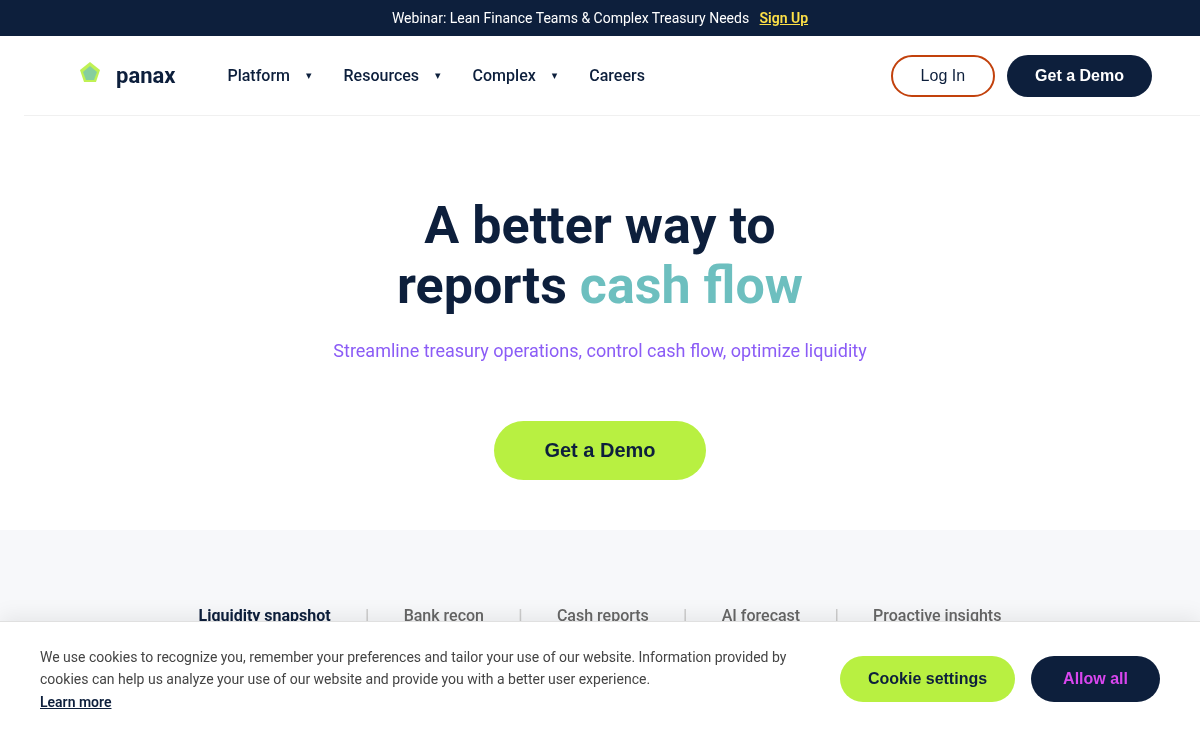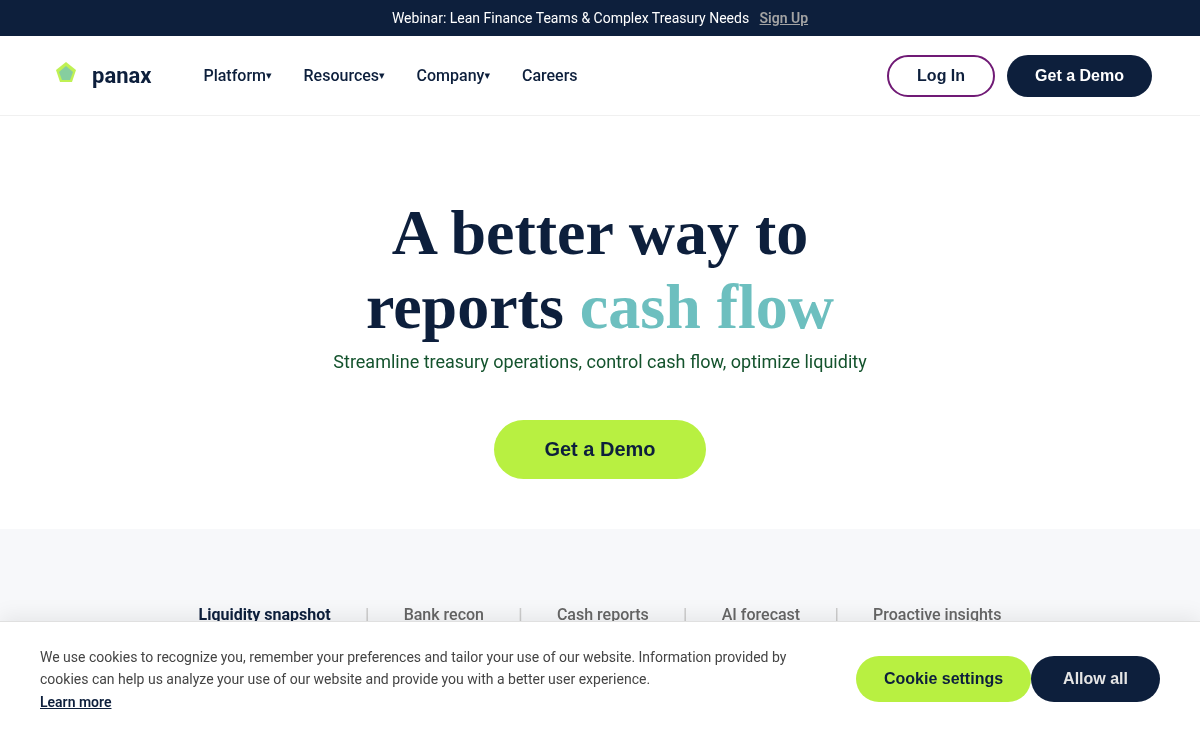--- a/index.html
+++ b/index.html
@@ -7,34 +7,35 @@
 
     
     .announcement-bar {
       background: #0d1f3c;
       color: #fff;
       text-align: center;
       padding: 10px 20px;
       font-size: 14px;
     }
     .announcement-bar a {
-      color: #a3a3a3;
+      color: #fde047;
       font-weight: 600;
       cursor: pointer;
     }
 
     
     .nav {
       display: flex;
       align-items: center;
       justify-content: space-between;
       padding: 0 48px;
       height: 80px;
       background: #fff;
       border-bottom: 1px solid #f0f0f0;
+      margin-left: 24px;
     }
     .nav-left {
       display: flex;
       align-items: center;
       gap: 40px;
     }
     .logo {
       display: flex;
       align-items: center;
       gap: 8px;
@@ -50,44 +51,44 @@
       color: #0d1f3c;
     }
     .nav-links {
       display: flex;
       align-items: center;
       gap: 8px;
     }
     .nav-item {
       display: flex;
       align-items: center;
-      gap: 0;
+      gap: 16px;
       padding: 8px 12px;
       font-size: 16px;
       color: #0d1f3c;
       cursor: pointer;
       font-weight: 500;
       border-radius: 6px;
     }
     .nav-chevron {
       font-size: 11px;
       color: #0d1f3c;
     }
     .nav-right {
       display: flex;
       align-items: center;
       gap: 12px;
     }
     .btn-login {
       padding: 10px 28px;
-      border: 2px solid #701a75;
+      border: 2px solid #c2410c;
       border-radius: 50px;
       background: transparent;
       font-size: 16px;
-      font-weight: 700;
+      font-weight: 400;
       color: #0d1f3c;
       cursor: pointer;
     }
     .btn-demo-nav {
       padding: 12px 28px;
       border: none;
       border-radius: 50px;
       background: #0d1f3c;
       font-size: 16px;
       font-weight: 600;
@@ -95,35 +96,34 @@
       cursor: pointer;
     }
 
     
     .hero {
       text-align: center;
       padding: 80px 20px 50px;
       background: #fff;
     }
     .hero-title {
-      font-size: 64px;
+      font-size: 52px;
       font-weight: 700;
       color: #0d1f3c;
       line-height: 1.15;
-      margin-bottom: 8px;
-      font-family: Liberation Serif, serif;
+      margin-bottom: 24px;
     }
     .hero-title-accent {
       color: #6dbfbf;
       text-align: center;
     }
     .hero-subtitle {
       font-size: 18px;
-      color: #14532d;
-      margin-bottom: 48px;
+      color: #8b5cf6;
+      margin-bottom: 60px;
     }
     .btn-demo-hero {
       display: inline-block;
       padding: 18px 50px;
       border: none;
       border-radius: 50px;
       background: #b8f041;
       font-size: 20px;
       font-weight: 700;
       color: #0d1f3c;
@@ -191,41 +191,42 @@
       line-height: 1.6;
     }
     .cookie-text a {
       color: #0d1f3c;
       font-weight: 600;
       cursor: pointer;
     }
     .cookie-actions {
       display: flex;
       align-items: center;
+      gap: 16px;
       flex-shrink: 0;
       align-self: center;
     }
     .btn-cookie-settings {
       padding: 14px 28px;
       border: none;
       border-radius: 50px;
       background: #b8f041;
       font-size: 16px;
       font-weight: 600;
       color: #0d1f3c;
       cursor: pointer;
     }
     .btn-allow-all {
       padding: 14px 32px;
       border: none;
       border-radius: 50px;
       background: #0d1f3c;
       font-size: 16px;
       font-weight: 600;
-      color: #e5e5e5;
+      color: #d946ef;
       cursor: pointer;
     }
   </style>
 </head>
 <body>
 
 <div class="announcement-bar">
   <span>Webinar: Lean Finance Teams &amp; Complex Treasury Needs</span>
   &nbsp;
   <a href="#">Sign Up</a>
@@ -245,21 +246,21 @@
     <div class="nav-links">
       <div class="nav-item">
         <span>Platform</span>
         <span class="nav-chevron">▾</span>
       </div>
       <div class="nav-item">
         <span>Resources</span>
         <span class="nav-chevron">▾</span>
       </div>
       <div class="nav-item">
-        <span>Company</span>
+        <span>Complex</span>
         <span class="nav-chevron">▾</span>
       </div>
       <div class="nav-item">
         <span>Careers</span>
       </div>
     </div>
   </div>
 
   <div class="nav-right">
     <button class="btn-login">Log In</button>

